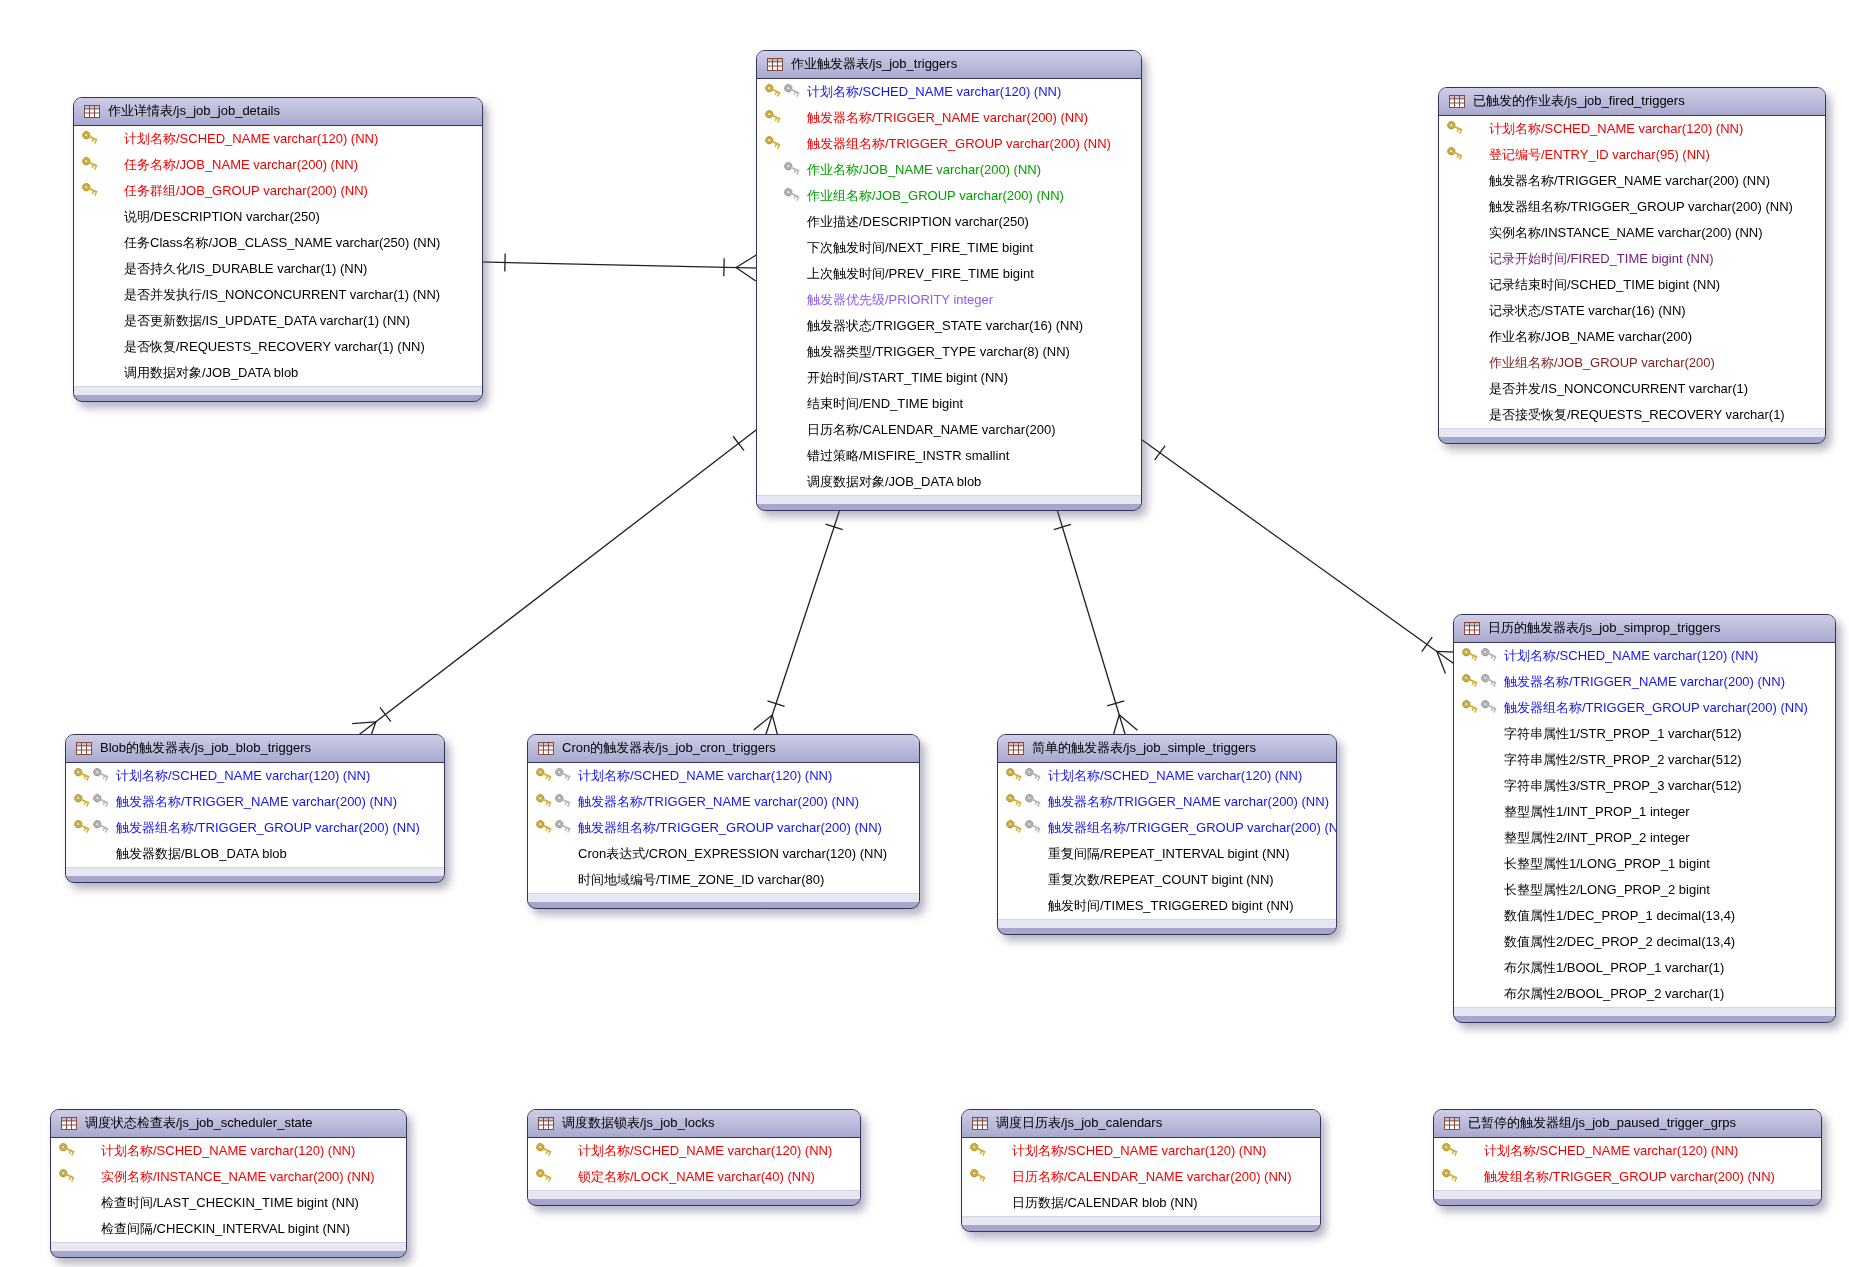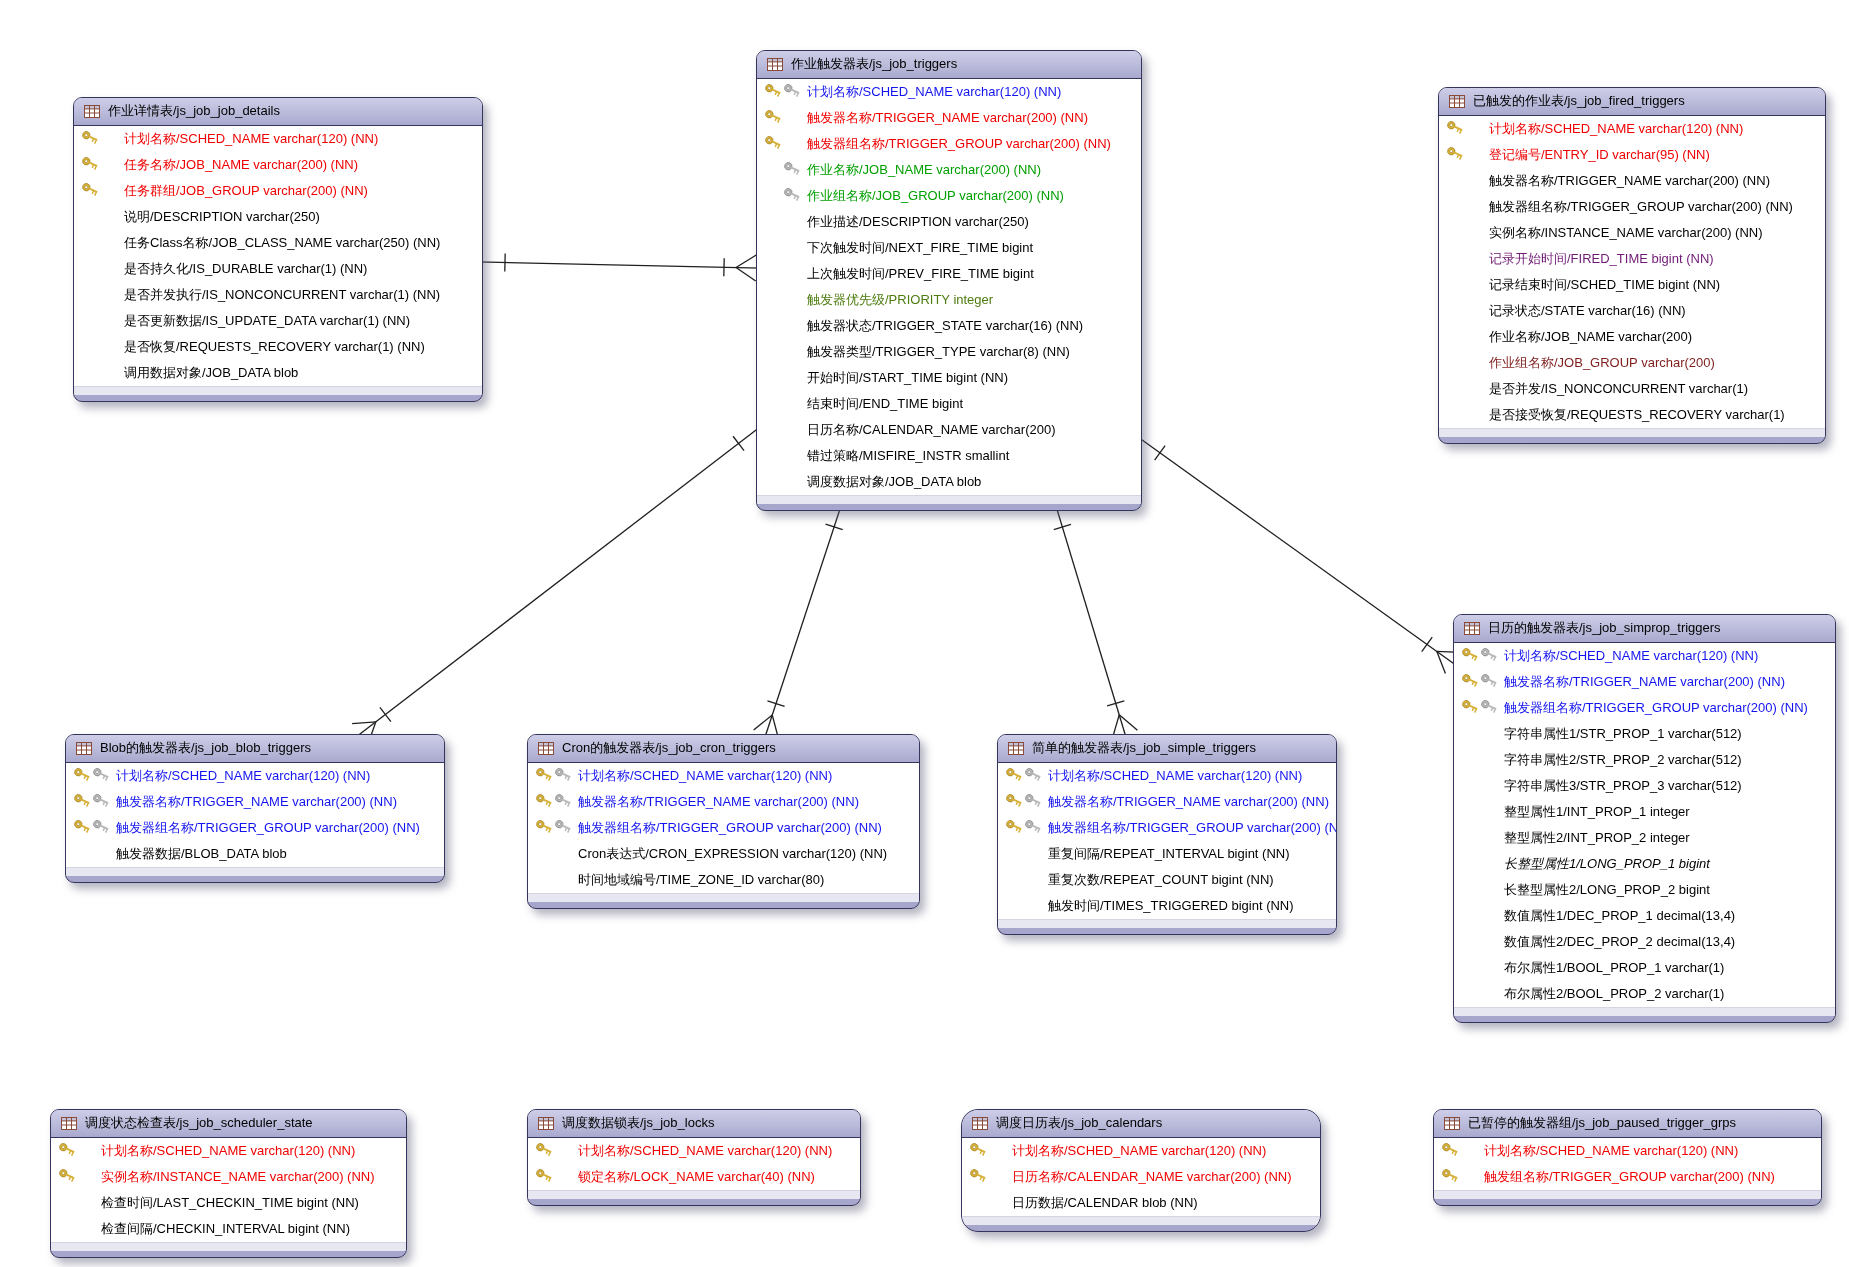--- a/index.html
+++ b/index.html
@@ -217,21 +217,21 @@
         <div class="trow">
           <span class="ftext" style="color: rgb(0, 0, 0);">作业描述/DESCRIPTION varchar(250)</span>
         </div>
         <div class="trow">
           <span class="ftext" style="color: rgb(0, 0, 0);">下次触发时间/NEXT_FIRE_TIME bigint</span>
         </div>
         <div class="trow">
           <span class="ftext" style="color: rgb(0, 0, 0);">上次触发时间/PREV_FIRE_TIME bigint</span>
         </div>
         <div class="trow">
-          <span class="ftext" style="color: #4d7c0f;">触发器优先级/PRIORITY integer</span>
+          <span class="ftext" style="color: #8b5cf6;">触发器优先级/PRIORITY integer</span>
         </div>
         <div class="trow">
           <span class="ftext" style="color: rgb(0, 0, 0);">触发器状态/TRIGGER_STATE varchar(16) (NN)</span>
         </div>
         <div class="trow">
           <span class="ftext" style="color: rgb(0, 0, 0);">触发器类型/TRIGGER_TYPE varchar(8) (NN)</span>
         </div>
         <div class="trow">
           <span class="ftext" style="color: rgb(0, 0, 0);">开始时间/START_TIME bigint (NN)</span>
         </div>
@@ -395,21 +395,21 @@
         <div class="trow">
           <span class="ftext" style="color: rgb(0, 0, 0);">字符串属性3/STR_PROP_3 varchar(512)</span>
         </div>
         <div class="trow">
           <span class="ftext" style="color: rgb(0, 0, 0);">整型属性1/INT_PROP_1 integer</span>
         </div>
         <div class="trow">
           <span class="ftext" style="color: rgb(0, 0, 0);">整型属性2/INT_PROP_2 integer</span>
         </div>
         <div class="trow">
-          <span class="ftext" style="color: rgb(0, 0, 0); font-style: italic;">长整型属性1/LONG_PROP_1 bigint</span>
+          <span class="ftext" style="color: rgb(0, 0, 0);">长整型属性1/LONG_PROP_1 bigint</span>
         </div>
         <div class="trow">
           <span class="ftext" style="color: rgb(0, 0, 0);">长整型属性2/LONG_PROP_2 bigint</span>
         </div>
         <div class="trow">
           <span class="ftext" style="color: rgb(0, 0, 0);">数值属性1/DEC_PROP_1 decimal(13,4)</span>
         </div>
         <div class="trow">
           <span class="ftext" style="color: rgb(0, 0, 0);">数值属性2/DEC_PROP_2 decimal(13,4)</span>
         </div>
@@ -729,21 +729,21 @@
               <circle cx="5" cy="5" r="1.7" fill="none" stroke="#9a7a14" stroke-width="0.7"></circle>
               <line x1="8.5" y1="5" x2="19" y2="5" stroke="#d7b13a" stroke-width="2.4"></line>
               <line x1="14.5" y1="5" x2="14.5" y2="9.3" stroke="#d7b13a" stroke-width="1.8"></line>
               <line x1="18" y1="5" x2="18" y2="10" stroke="#d7b13a" stroke-width="1.8"></line>
             </svg></span>
           <span class="ftext" style="color: rgb(240, 0, 0);">锁定名称/LOCK_NAME varchar(40) (NN)</span>
         </div>
       </div>
       <div class="tfoot"></div>
     </div>
-    <div class="table-node" style="left: 961px; top: 1109px; width: 360px; border-radius: 17px;">
+    <div class="table-node" style="left: 961px; top: 1109px; width: 360px;">
       <div class="thead">
         <span class="ticon"><svg width="16" height="13" viewBox="0 0 16 13">
             <rect x="0.5" y="0.5" width="15" height="12" fill="#ffffff" stroke="#8a4a3a"></rect>
             <rect x="0.5" y="0.5" width="15" height="3.4" fill="#c3c3da" stroke="#8a4a3a"></rect>
             <line x1="5.5" y1="0.5" x2="5.5" y2="12.5" stroke="#8a4a3a"></line>
             <line x1="10.5" y1="0.5" x2="10.5" y2="12.5" stroke="#8a4a3a"></line>
             <line x1="0.5" y1="8" x2="15.5" y2="8" stroke="#8a4a3a"></line>
           </svg></span>
         <span class="ttitle">调度日历表/js_job_calendars</span>
       </div>

